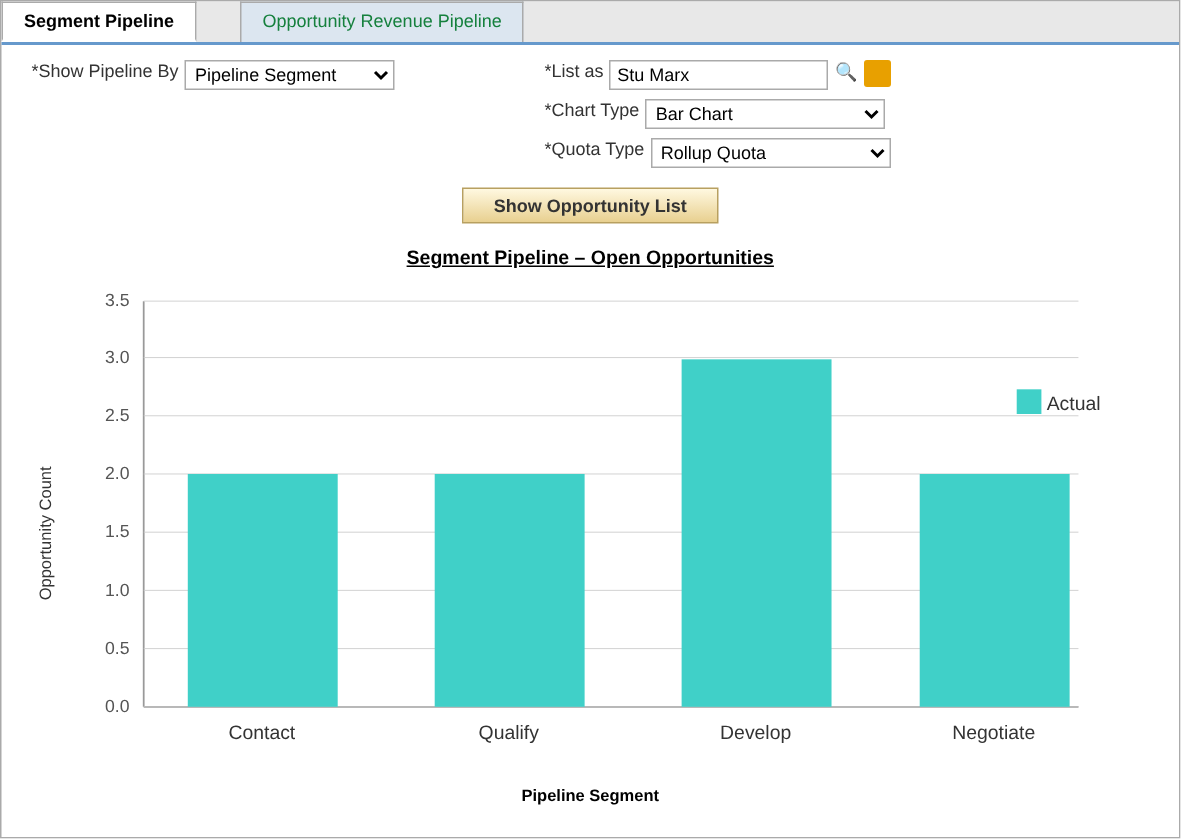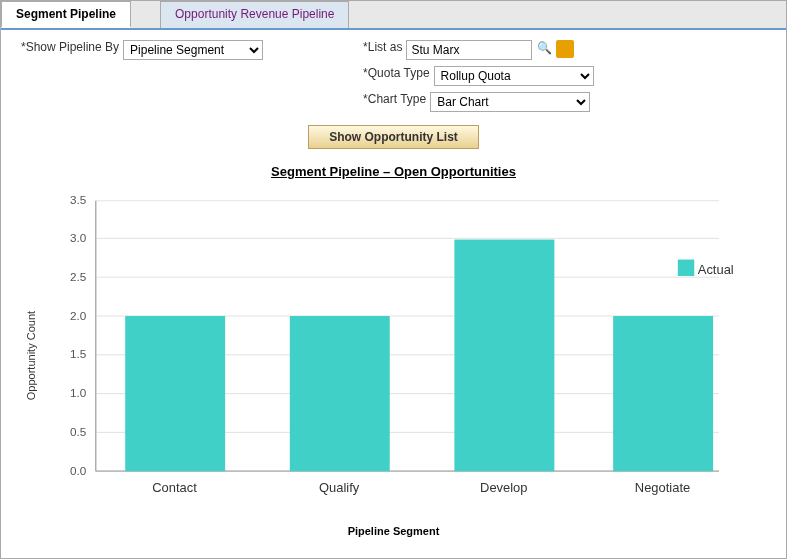--- a/index.html
+++ b/index.html
@@ -19,21 +19,21 @@
       background: #e8e8e8;
       gap: 27px;
     }
     .tab {
       padding: 5px 14px;
       border: 1px solid #aaa;
       border-bottom: none;
       cursor: pointer;
       font-size: 12px;
       background: #dce6f0;
-      color: #701a75;
+      color: #15803d;
       margin-right: 2px;
     }
     .tab.active {
       background: #fff;
       border-bottom: 2px solid #fff;
       font-weight: bold;
       color: #000;
     }
 
     
@@ -144,21 +144,21 @@
     }
 
     
     .x-axis-label {
       text-align: center;
       font-size: 11px;
       font-weight: bold;
       margin-top: 4px;
     }
 
-    .view-input { width: 126px; }
+    .view-input { width: 146px; }
   </style>
 </head>
 <body>
 
 <div class="main-container">
 
   <div class="tabs">
     <div class="tab active">
       <span>Segment Pipeline</span>
     </div>
@@ -179,31 +179,31 @@
     </div>
 
     <div class="form-right">
       <div class="form-row">
         <span class="form-label">*List as</span>
         <input type="text" class="text-input view-input" value="Stu Marx" style="">
         <span class="search-icon">🔍</span>
         <span class="calendar-icon"></span>
       </div>
       <div class="form-row">
+        <span class="form-label">*Chart Type</span>
+        <select class="select-input select-medium">
+          <option>Bar Chart</option>
+          <option>Line Chart</option>
+        </select>
+      </div>
+      <div class="form-row">
         <span class="form-label">*Quota Type</span>
         <select class="select-input select-medium">
           <option>Rollup Quota</option>
           <option>Personal Quota</option>
-        </select>
-      </div>
-      <div class="form-row">
-        <span class="form-label">*Chart Type</span>
-        <select class="select-input select-medium">
-          <option>Bar Chart</option>
-          <option>Line Chart</option>
         </select>
       </div>
     </div>
   </div>
 
   <div class="button-area">
     <button class="show-button">
       <span>Show Opportunity List</span>
     </button>
   </div>

